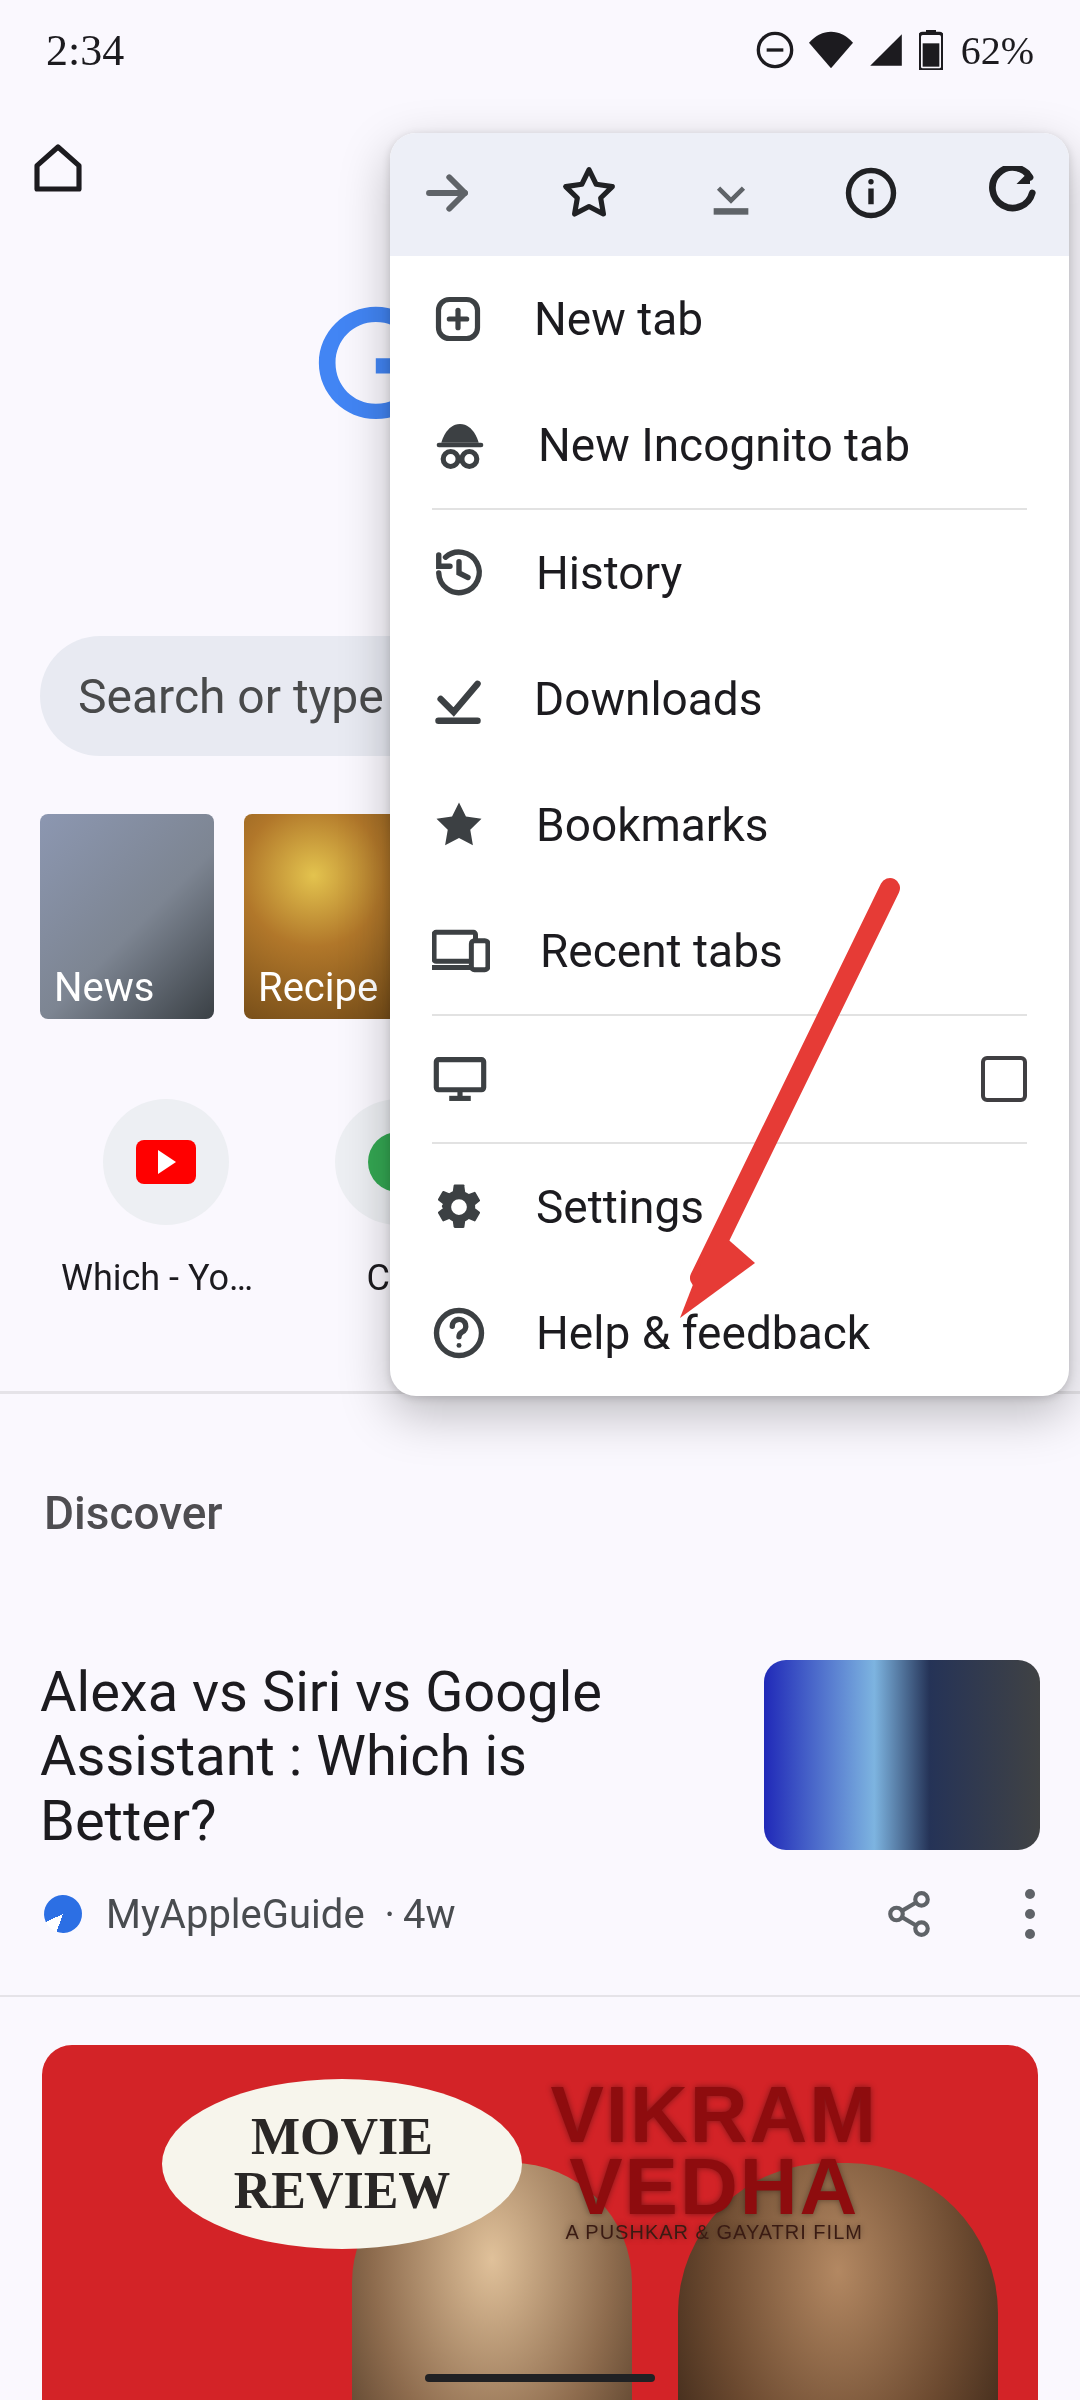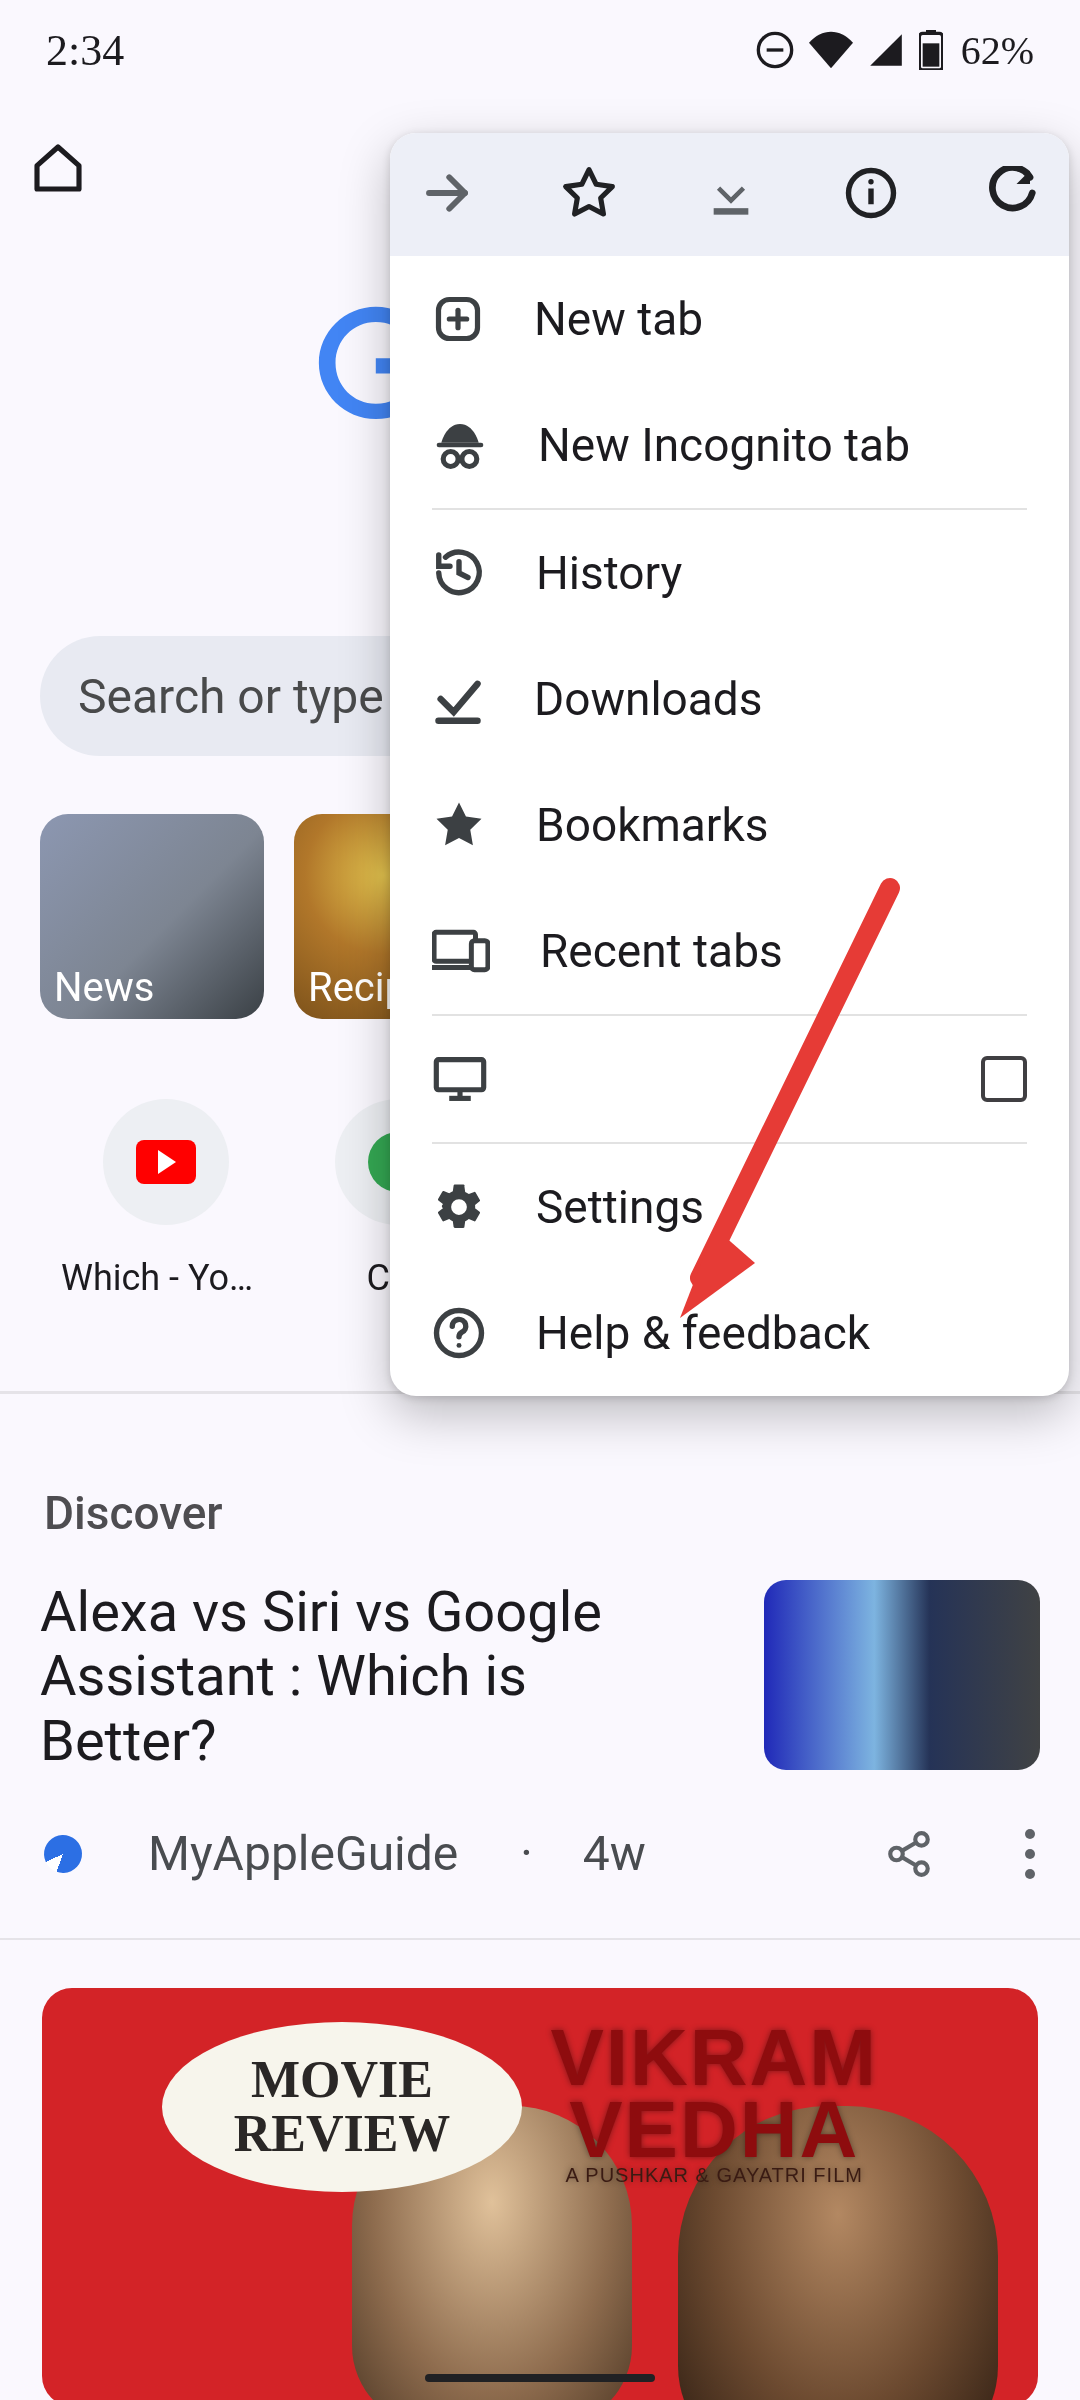--- a/index.html
+++ b/index.html
@@ -57,23 +57,23 @@
     font-size: 48px;
     color: #494A4B;
   }
 
   .tiles {
     display: flex;
     gap: 30px;
     margin-top: 58px;
   }
   .tile {
-    width: 224px;
+    width: 174px;
     height: 205px;
-    border-radius: 28px;
+    border-radius: 8px;
     background: #958a90;
     position: relative;
     overflow: hidden;
   }
   .tile.t1 { background: linear-gradient(135deg,#8c97b1 0%,#7d8592 55%,#3a4045 100%); }
   .tile.t2 { background: radial-gradient(circle at 40% 30%, #e3c34e 0%, #b1772a 40%, #6d4716 100%); }
   .tile-label {
     position: absolute;
     bottom: 8px;
     left: 14px;
@@ -127,44 +127,43 @@
   .separator { height: 3px; background: #E5E3E8; margin-top: 92px; }
 
   .discover-heading {
     font-size: 46px;
     color: #4e4d51;
     font-weight: 500;
     padding: 92px 0 0 4px;
   }
 
   .card {
-    margin-top: 40px;
+    margin-top: 120px;
     display: flex;
     gap: 60px;
   }
   .card-title {
     font-size: 56px;
     color: #1C1B1F;
     font-weight: 400;
     line-height: 1.15;
     flex: 1;
   }
   .card-thumb {
     width: 276px; height: 190px; border-radius: 22px;
     background: linear-gradient(90deg,#2029b8 0%, #7db4e0 40%, #253357 60%, #404244 100%);
     flex-shrink: 0;
   }
   .card-meta {
     display: flex;
     align-items: center;
-    margin-top: 52px;
+    margin-top: 36px;
     padding: 0 4px;
     color: #494c50;
-    font-size: 48px;
-    gap: 42px;
+    font-size: 40px;
   }
   .card-meta .pac {
     width: 38px; height: 38px; border-radius: 50%;
     background: conic-gradient(#fff 0 45deg, #2C6FE4 45deg 360deg);
     margin-right: 24px;
     transform: rotate(200deg);
   }
   .card-meta .src { margin-right: 12px; }
   .card-meta .dot { margin: 0 8px; }
   .card-actions { margin-left: auto; display: flex; align-items: center; gap: 90px; }

